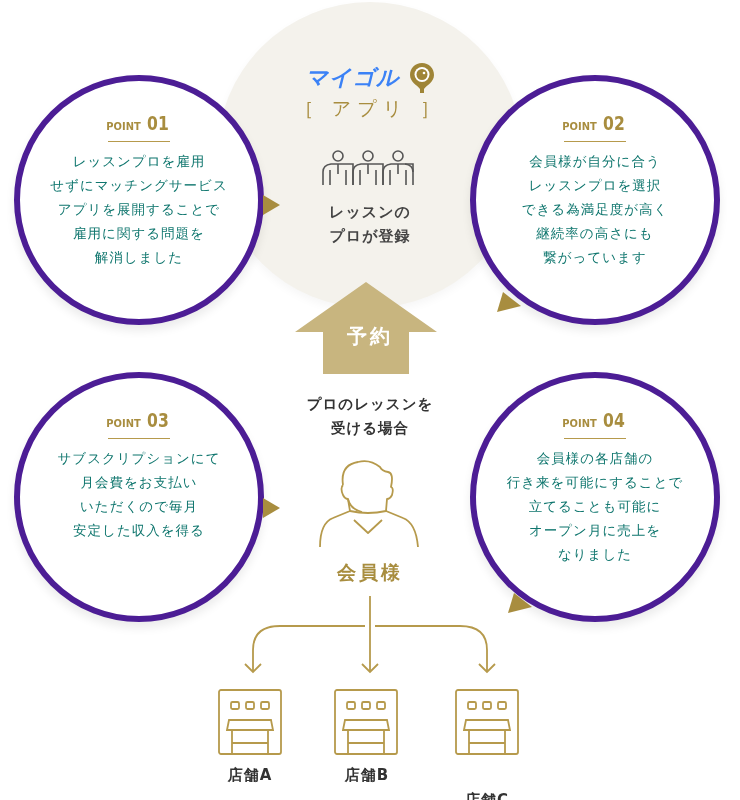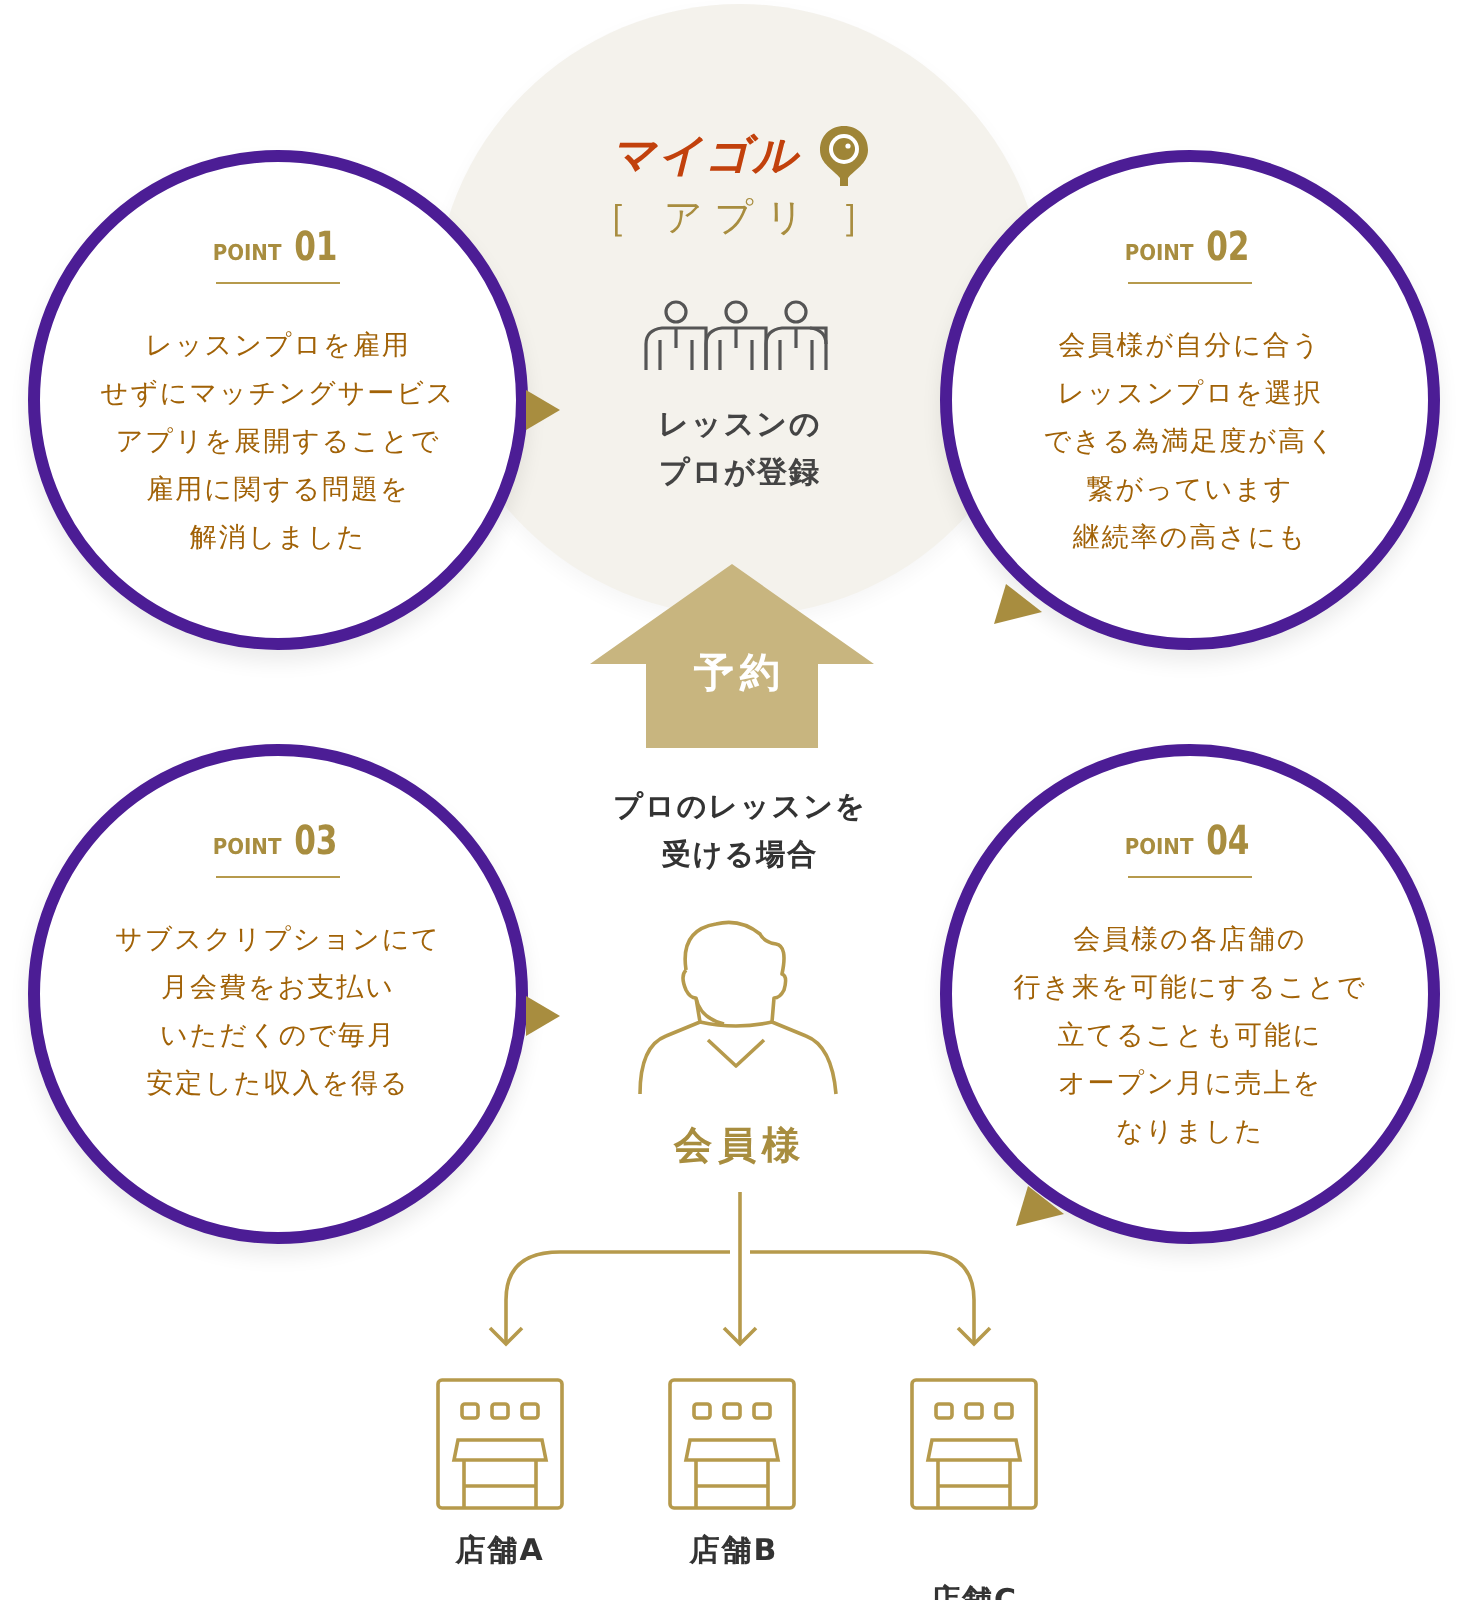--- a/index.html
+++ b/index.html
@@ -7,23 +7,23 @@
          font-family: "DejaVu Sans", "Liberation Sans", sans-serif; color: #333; }
   .abs { position: absolute; }
   .bg-circle { left: 217px; top: 2px; width: 306px; height: 306px; border-radius: 50%;
                background: #f4f2ec; box-shadow: 0 4px 10px rgba(0,0,0,0.04); }
   .point { width: 250px; height: 250px; border-radius: 50%; border: 6px solid #4c1d95;
            background: #fff; box-shadow: 0 6px 10px rgba(0,0,0,0.08); box-sizing: border-box; }
   .point-head { position: absolute; left: 0; right: 0; top: 30px; text-align: center; color: #a88d3f; }
   .point-head .lbl { font-family: "DejaVu Sans Condensed", "DejaVu Sans", sans-serif; font-size: 11px; letter-spacing: 0px; font-weight: bold; vertical-align: baseline; }
   .point-head .num { font-family: "DejaVu Sans", sans-serif; font-size: 20px; font-weight: bold; transform: scaleX(0.78); display: inline-block; margin-left: -2px; }
   .point-rule { position: absolute; left: 50%; margin-left: -31px; width: 62px; height: 1px; background: #b69a4c; top: 60px; }
-  .point-body { position: absolute; left: 0; right: 0; top: 80px; text-align: center;
-                font-size: 13.5px; line-height: 24px; color: #a16207; letter-spacing: 1px; }
-  .logo { left: 0; width: 740px; top: 62px; text-align: center; color: #c2410c; }
+  .point-body { position: absolute; left: 0; right: 0; top: 68px; text-align: center;
+                font-size: 13.5px; line-height: 24px; color: #0f766e; letter-spacing: 1px; }
+  .logo { left: 0; width: 740px; top: 62px; text-align: center; color: #3b82f6; }
   .logo-text { font-size: 22px; font-weight: bold; font-style: italic; letter-spacing: 1px; vertical-align: middle; }
   .app-label { left: 0; width: 740px; top: 96px; text-align: center; color: #a88d3f; font-size: 19px; letter-spacing: 6px; }
   .pro-text { left: 0; width: 740px; top: 200px; text-align: center; color: #444; font-size: 15px; font-weight: bold; line-height: 24px; letter-spacing: 1px; }
   .yoyaku { left: 0; width: 740px; top: 323px; text-align: center; color: #fff; font-size: 20px; font-weight: bold; letter-spacing: 3px; }
   .case-text { left: 0; width: 740px; top: 392px; text-align: center; color: #333; font-size: 14.5px; font-weight: bold; line-height: 24px; letter-spacing: 1px; }
   .member-label { left: 0; width: 740px; top: 560px; text-align: center; color: #a88d3f; font-size: 19px; font-weight: bold; letter-spacing: 3px; }
   .store-label { width: 90px; text-align: center; top: 766px; font-size: 15px; font-weight: bold; color: #333; letter-spacing: 1px; }
 </style>
 </head>
 <body>
@@ -113,22 +113,22 @@
 <div class="abs point" style="left:470px; top:75px;">
   <div class="point-head">
     <span class="lbl">POINT</span>
     <span class="num">02</span>
   </div>
   <div class="point-rule"></div>
   <div class="point-body">
     <div>会員様が自分に合う</div>
     <div>レッスンプロを選択</div>
     <div>できる為満足度が高く</div>
+    <div>継続率の高さにも</div>
     <div>繋がっています</div>
-    <div>継続率の高さにも</div>
   </div>
 </div>
 <svg class="abs" style="left:497px; top:292px;" width="24" height="22" viewBox="0 0 24 22">
   <path d="M6 0 L24 14 L0 20 Z" fill="#a88d3f"></path>
 </svg>
 
 <div class="abs point" style="left:14px; top:372px;">
   <div class="point-head">
     <span class="lbl">POINT</span>
     <span class="num">03</span>

